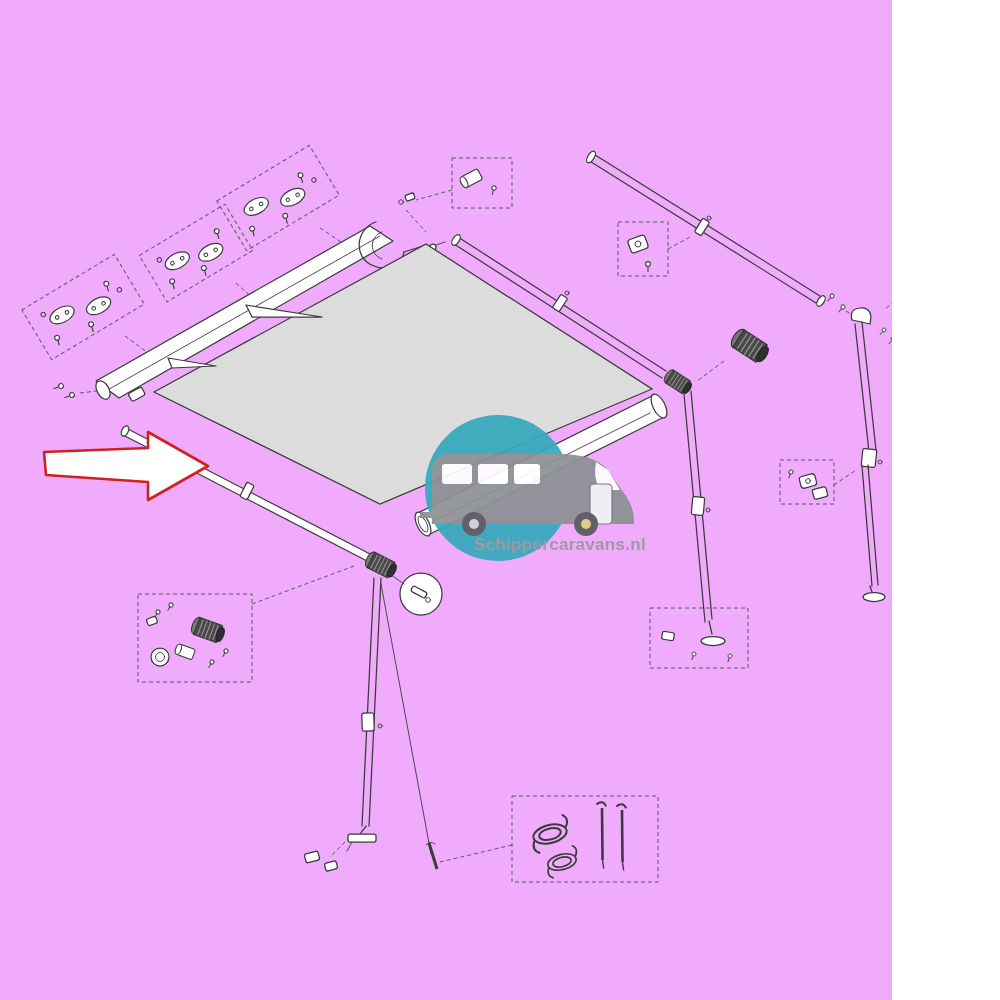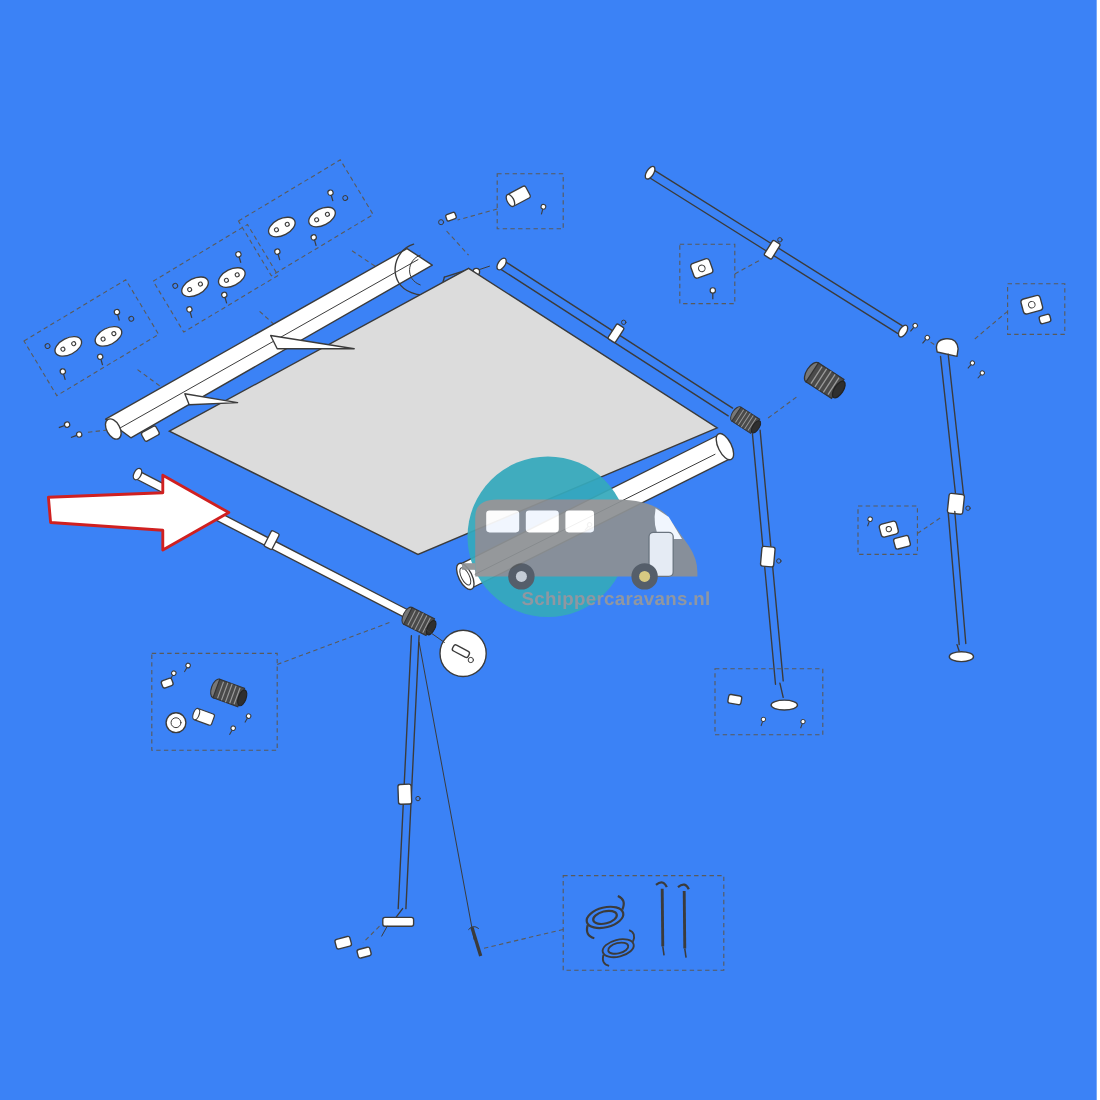--- a/index.html
+++ b/index.html
@@ -1,16 +1,16 @@
 <!DOCTYPE html>
 <html><head>
 <meta charset="utf-8">
 <style>
   html,body{margin:0;padding:0;background:#fff;}
-  .stage{position:relative;width:997px;height:1000px;background:#3b82f6;overflow:hidden;
+  .stage{position:relative;width:892px;height:1000px;background:#f0abfc;overflow:hidden;
          font-family:"Liberation Sans", sans-serif;}
   svg{display:block}
   .s{fill:none;stroke:#3b3b3b;stroke-width:1.25;stroke-linecap:round;stroke-linejoin:round}
   .sf{fill:#ffffff;stroke:#3b3b3b;stroke-width:1.25;stroke-linejoin:round}
   .d{fill:none;stroke:#5a5a5a;stroke-width:1;stroke-dasharray:4 3}
   .thin{stroke-width:.9}
   .wm-text{font-weight:bold;font-size:17px;letter-spacing:.3px}
 </style>
 </head>
 <body>

